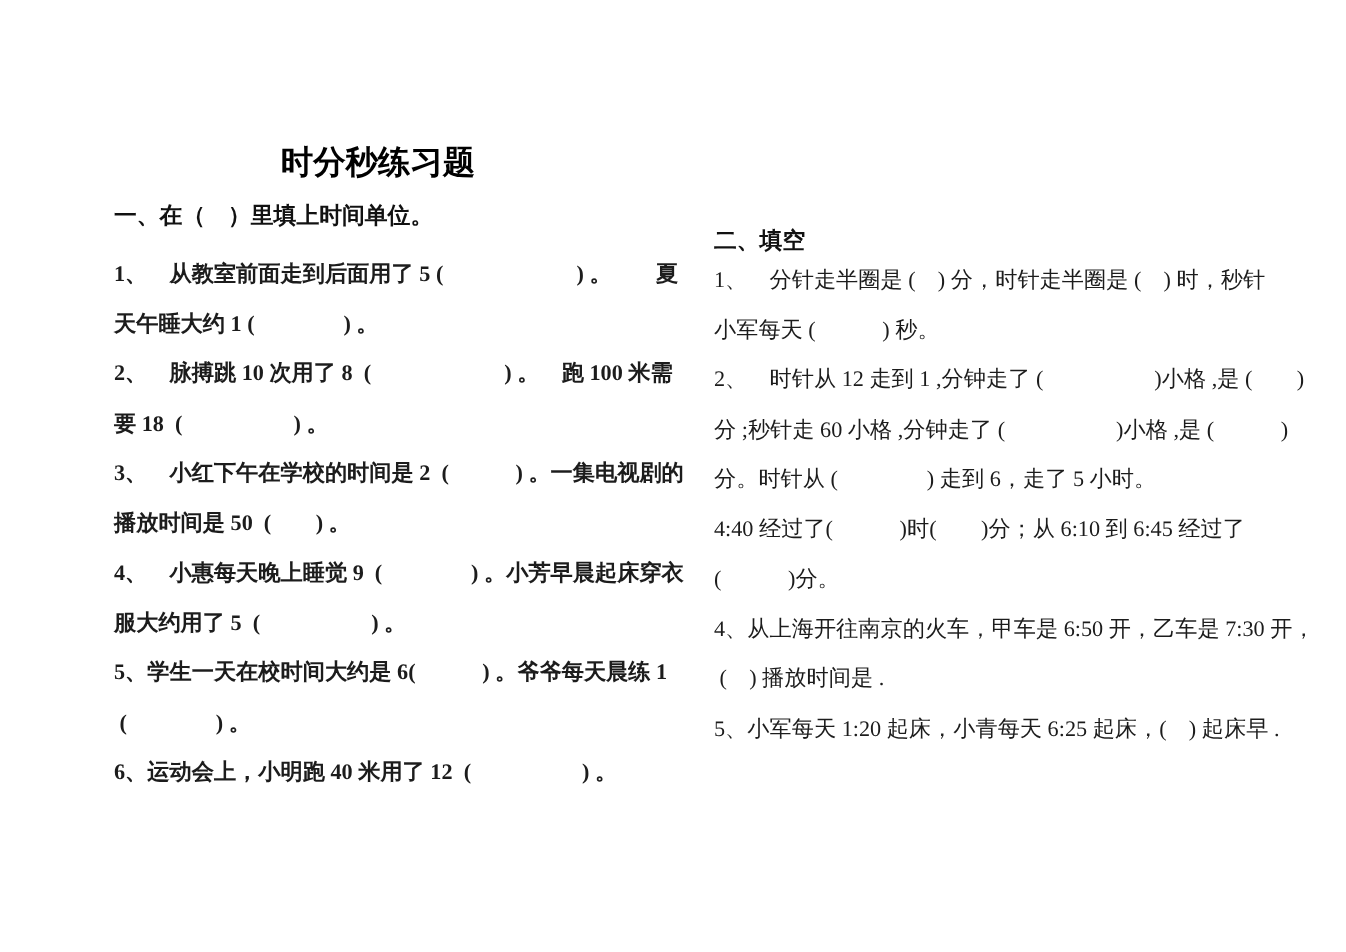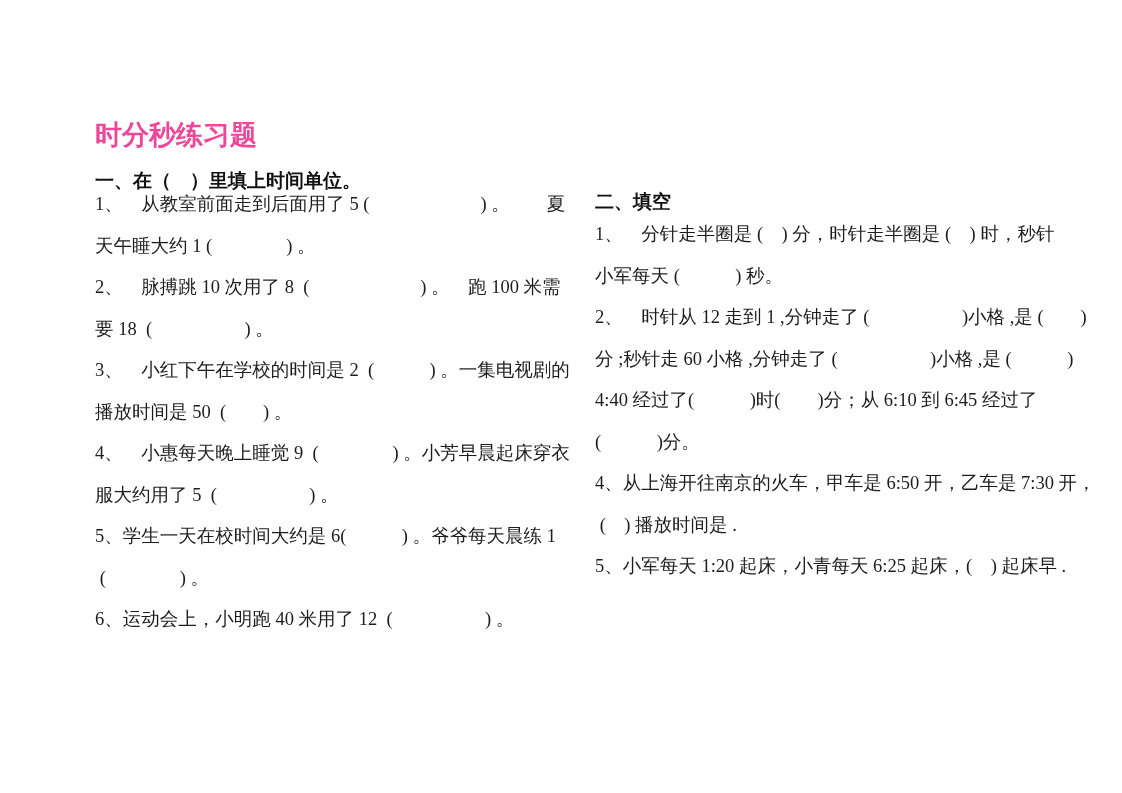--- a/index.html
+++ b/index.html
@@ -19,25 +19,26 @@
   .col {
     position: absolute;
   }
   .doc-title {
     position: absolute;
     top: 116px;
     left: 0;
     width: 440px;
     height: 38px;
     line-height: 38px;
+    text-align: center;
     font-family: "Liberation Sans", sans-serif;
     font-weight: bold;
     font-size: 27px;
     white-space: pre;
-    color: #ec4899;
+    color: #000000;
   }
   .sec-heading {
     position: absolute;
     height: 36px;
     line-height: 36px;
     font-family: "Liberation Sans", sans-serif;
     font-weight: bold;
     font-size: 19px;
     white-space: pre;
     color: #111111;
@@ -50,21 +51,21 @@
     height: 41.5px;
     line-height: 41.5px;
     font-size: 18.5px;
     white-space: pre;
     color: #1c1c1c;
   }
   #left-col  { left: 95px;  top: 0; width: 445px; height: 793px; }
   #right-col { left: 595px; top: 0; width: 460px; height: 793px; margin-top: 35px; }
   #left-heading  { top: 163px; left: 0; }
   #right-heading { top: 149px; left: 0; }
-  #left-lines  { top: 184px; }
+  #left-lines  { top: 209px; font-weight: bold; }
   #right-lines { top: 179px; }
 </style>
 </head>
 <body>
 
 <div class="page">
 
   <div class="col" id="left-col">
     <div class="doc-title">时分秒练习题</div>
     <div class="sec-heading" id="left-heading">一、在（　）里填上时间单位。</div>
@@ -83,20 +84,21 @@
     </div>
   </div>
 
   <div class="col" id="right-col">
     <div class="sec-heading" id="right-heading">二、填空</div>
     <div class="lines" id="right-lines">
       <div class="tline">1、　分针走半圈是 (　) 分，时针走半圈是 (　) 时，秒针</div>
       <div class="tline">小军每天 (　　　) 秒。</div>
       <div class="tline">2、　时针从 12 走到 1 ,分钟走了 (　　　　　)小格 ,是 (　　)</div>
       <div class="tline">分 ;秒针走 60 小格 ,分钟走了 (　　　　　)小格 ,是 (　　　)</div>
+      <div class="tline">分。时针从 (　　　　) 走到 6，走了 5 小时。</div>
       <div class="tline">4:40 经过了(　　　)时(　　)分；从 6:10 到 6:45 经过了</div>
       <div class="tline">(　　　)分。</div>
       <div class="tline">4、从上海开往南京的火车，甲车是 6:50 开，乙车是 7:30 开，</div>
       <div class="tline"> (　) 播放时间是 .</div>
       <div class="tline">5、小军每天 1:20 起床，小青每天 6:25 起床，(　) 起床早 .</div>
     </div>
   </div>
 
 </div>
 

